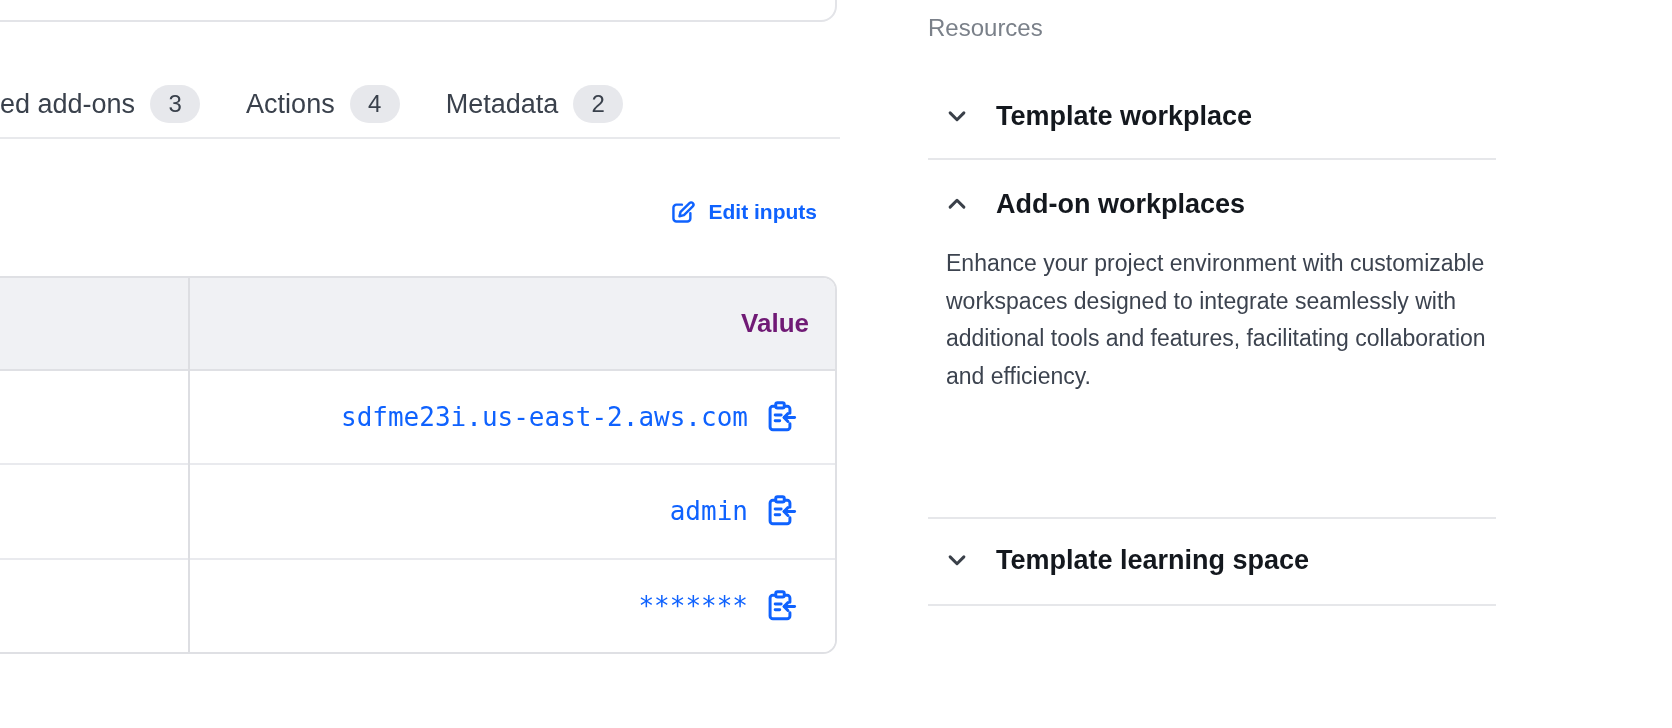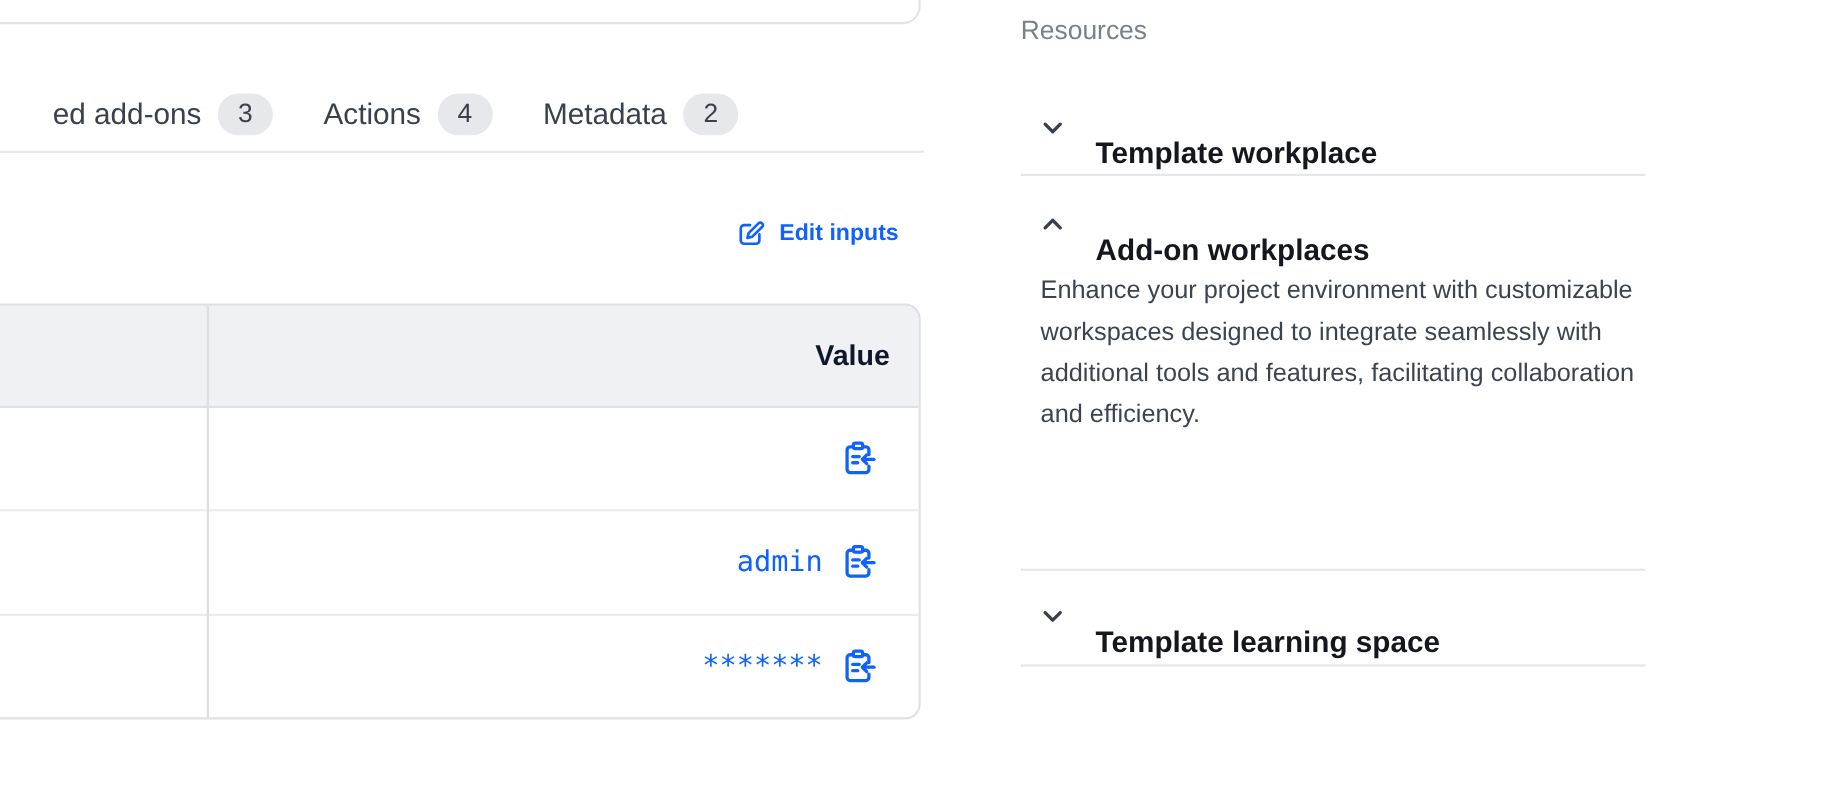--- a/index.html
+++ b/index.html
@@ -17,21 +17,21 @@
     left: -60px; top: -42px;
     width: 897px; height: 64px;
     background: #fff;
     border: 2px solid #e3e4e8;
     border-radius: 0 0 16px 0;
   }
 
   
   .tabs {
     left: 0; top: 82px; height: 44px;
-    display: flex; align-items: center; gap: 46px; padding-left: 48px;
+    display: flex; align-items: center; gap: 46px;
   }
   .tab {
     display: flex; align-items: center; gap: 15px;
     font-size: 27px; color: #3a414c;
     cursor: pointer; white-space: nowrap;
   }
   .count-badge {
     min-width: 50px; height: 38px; padding: 0 14px;
     background: #e7e8ec; border-radius: 19px;
     display: inline-flex; align-items: center; justify-content: center;
@@ -63,21 +63,21 @@
     position: absolute; left: 210px; top: 0; bottom: 0;
     width: 2px; background: #dddee2;
   }
   .table-header {
     height: 93px; flex: 0 0 93px;
     background: #f0f1f4;
     border-bottom: 2px solid #dfe0e4;
     display: flex; align-items: center; justify-content: flex-end;
     padding-right: 26px;
   }
-  .value-header { font-size: 26px; font-weight: 700; color: #0f172a; }
+  .value-header { font-size: 26px; font-weight: 700; color: #701a75; }
   .table-row {
     flex: 1 1 auto;
     display: flex; align-items: center; justify-content: flex-end;
     gap: 15px; padding-right: 38px;
     border-bottom: 2px solid #e9eaee;
     background: #fff;
   }
   .table-row:last-child { border-bottom: none; }
   .cell-value {
     font-family: "DejaVu Sans Mono", monospace;
@@ -94,21 +94,21 @@
     position: absolute; left: 0; top: 14px;
     font-size: 24px; color: #7a8089;
   }
   .acc-row {
     position: absolute; left: 0; width: 568px; height: 44px;
     display: flex; align-items: center; cursor: pointer;
   }
   .acc-chevron { position: absolute; left: 14px; top: 50%; transform: translateY(-50%); display: flex; }
   .acc-label {
     position: absolute; left: 68px; top: 50%; transform: translateY(-50%);
-    font-size: 27px; font-weight: 700; color: #14181e; white-space: nowrap; margin-top: 24px;
+    font-size: 27px; font-weight: 700; color: #14181e; white-space: nowrap;
   }
   .row-1 { top: 94px; }
   .row-2 { top: 182px; text-decoration: underline; }
   .row-3 { top: 538px; }
   .panel-divider {
     position: absolute; left: 0; width: 568px; height: 2px; background: #e6e7ea;
   }
   .div-1 { top: 158px; }
   .div-2 { top: 517px; }
   .div-3 { top: 604px; }
@@ -151,20 +151,21 @@
     <span class="edit-inputs-label">Edit inputs</span>
   </span>
 </div>
 
 <div class="abs inputs-table">
   <div class="col-divider"></div>
   <div class="table-header">
     <span class="value-header">Value</span>
   </div>
   <div class="table-row">
+    <span class="cell-value">sdfme23i.us-east-2.aws.com</span>
     <button class="copy-btn">
       <span>
         <svg width="34" height="36" viewBox="0 0 24 24" fill="none" stroke="#0f62fe" stroke-width="2.1" stroke-linecap="round" stroke-linejoin="round">
           <path d="M8.8 4.4H7a2 2 0 0 0-2 2V19a2 2 0 0 0 2 2h10a2 2 0 0 0 2-2v-2.2"></path>
           <path d="M15.2 4.4H17a2 2 0 0 1 2 2v3"></path>
           <rect x="9" y="2" width="6" height="3.6" rx="1.2"></rect>
           <path d="M8.6 10.6h4.2"></path>
             <path d="M8.6 14.6h3.2"></path>
           <path d="M22.3 12.4h-7.2"></path>
             <path d="M17.6 9.6l-2.8 2.8 2.8 2.8"></path>

